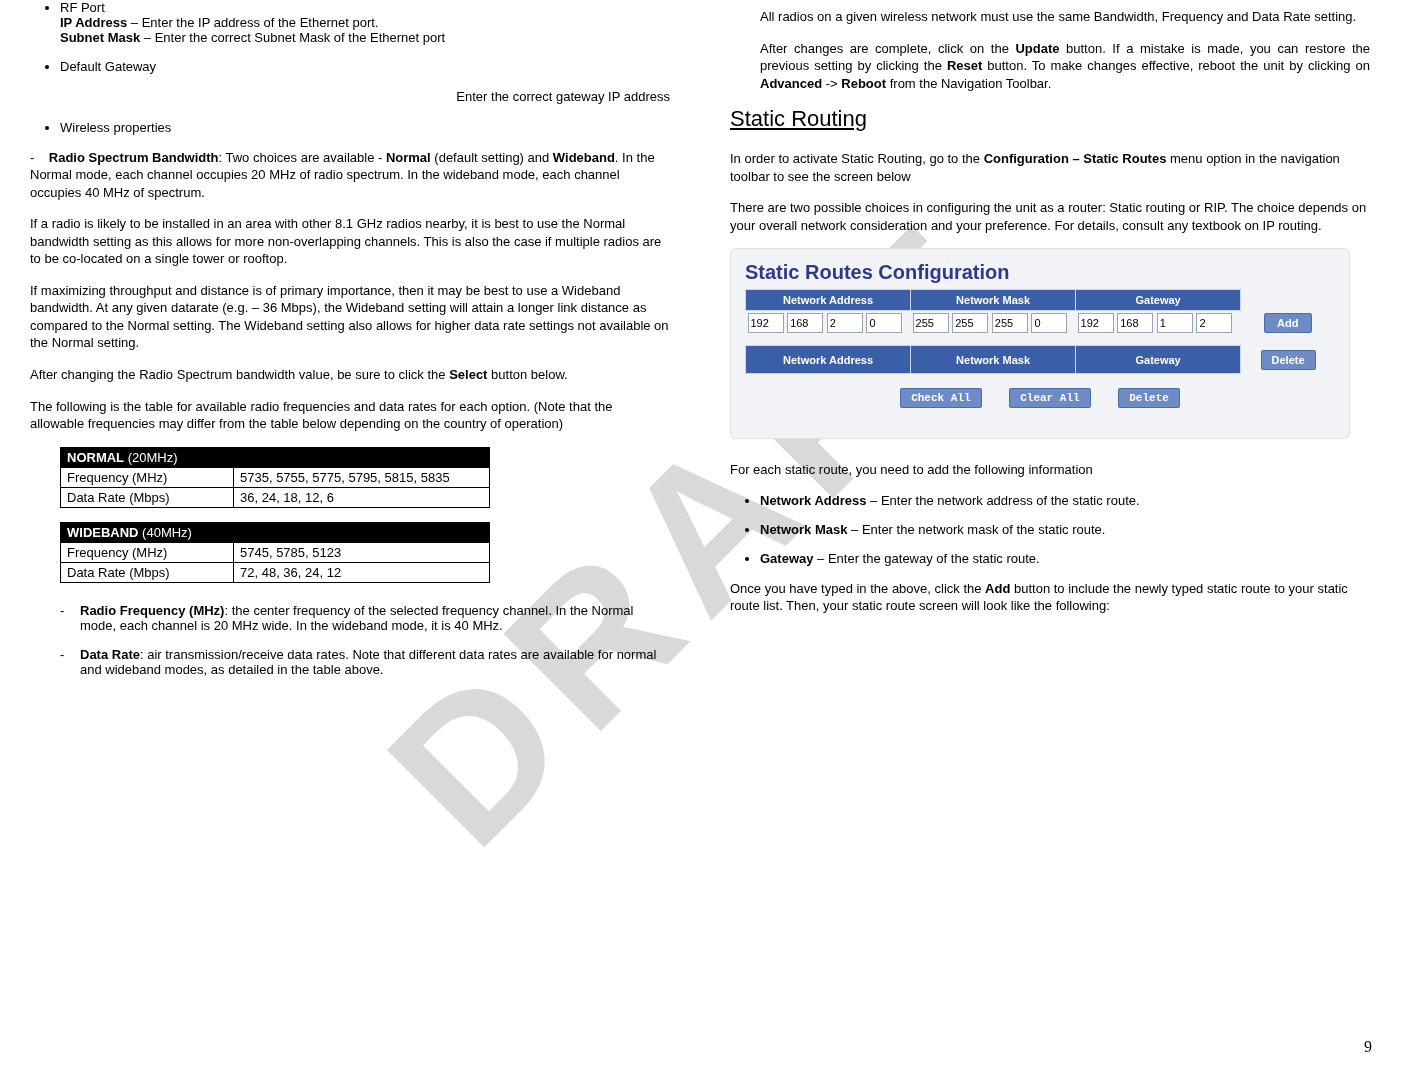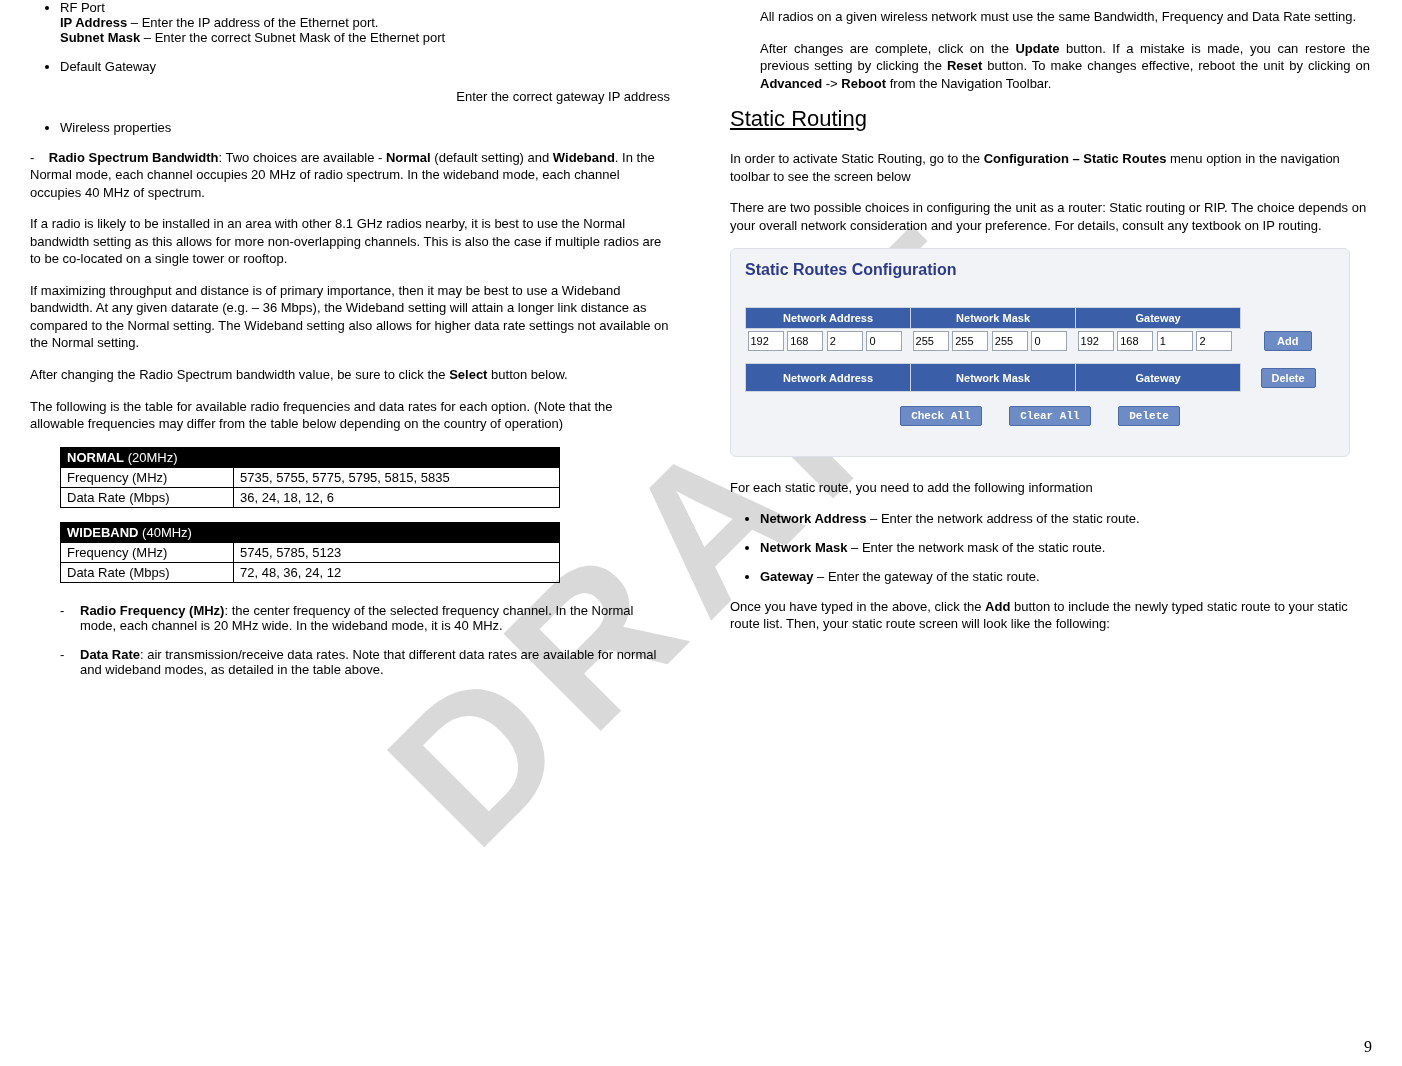--- a/index.html
+++ b/index.html
@@ -42,21 +42,21 @@
   }
   .col-right {
     margin-left: 40px;
   }
   ul.bul { list-style: disc; padding-left: 30px; margin: 0; }
   ul.bul > li { margin-bottom: 4px; }
   .indent { margin-left: 30px; }
   p { margin: 8px 0 14px 0; line-height: 1.35; }
   table.freq {
     border-collapse: collapse;
-    width: 500px;
+    width: 430px;
     margin-left: 30px;
     margin-bottom: 14px;
   }
   table.freq td, table.freq th {
     border: 1px solid #000;
     padding: 2px 6px;
     font-size: 13px;
     text-align: left;
     font-weight: normal;
   }
@@ -88,22 +88,22 @@
     border: 1px solid #dde1e7;
     border-radius: 6px;
     padding: 12px 14px 30px 14px;
     margin: 10px 0 22px 0;
     box-sizing: border-box;
     font-family: Tahoma, Verdana, sans-serif;
   }
   .cfgbox .title {
     color: #2b3a8a;
     font-weight: bold;
-    font-size: 16px;
-    margin-bottom: 28px;
+    font-size: 20px;
+    margin-bottom: 5px;
   }
   .cfgbox table.hdr {
     width: 100%;
     border-collapse: collapse;
     margin-bottom: 6px;
   }
   .cfgbox .hcell {
     background: #3a5fa8;
     color: #fff;
     font-size: 11px;

